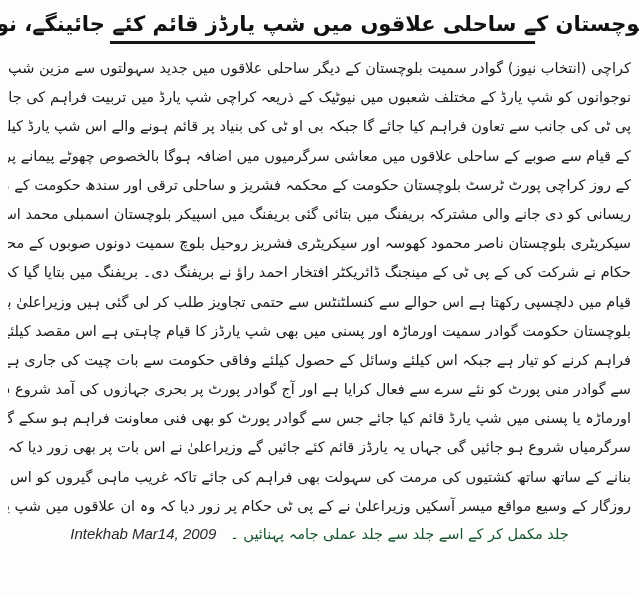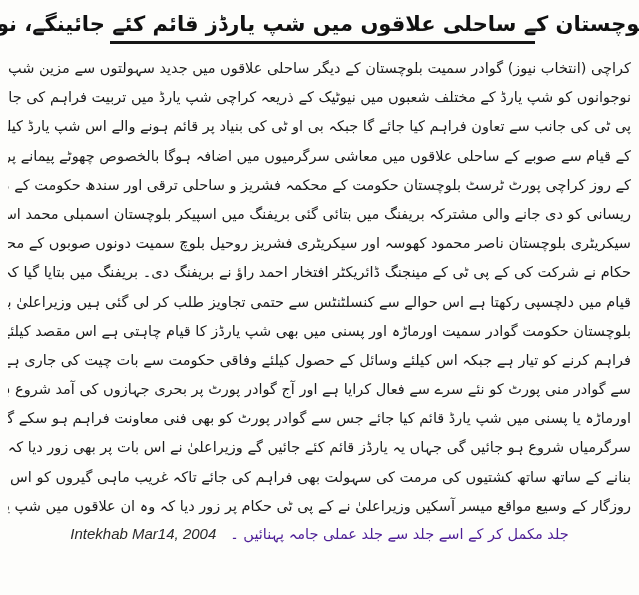--- a/index.html
+++ b/index.html
@@ -63,21 +63,21 @@
   .source-caption {
     font-family: "Liberation Sans", sans-serif;
     font-style: italic;
     font-size: 15px;
     color: #2a2a2a;
     white-space: nowrap;
   }
   .closing-line {
     direction: rtl;
     font-size: 14.5px;
-    color: #4c1d95;
+    color: #14532d;
     white-space: nowrap;
     text-align: right;
   }
 </style>
 </head>
 <body>
 
 <div class="page">
 
   <div class="headline">بلوچستان کے ساحلی علاقوں میں شپ یارڈز قائم کئے جائینگے، نواز ریسانی</div>
@@ -97,17 +97,17 @@
     <div class="body-line">بلوچستان حکومت گوادر سمیت اورماڑہ اور پسنی میں بھی شپ یارڈز کا قیام چاہتی ہے اس مقصد کیلئے صوبائی حکومت اراضی سمیت دیگر حوالوں سے معاونت</div>
     <div class="body-line">فراہم کرنے کو تیار ہے جبکہ اس کیلئے وسائل کے حصول کیلئے وفاقی حکومت سے بات چیت کی جاری ہے وزیراعلیٰ نے کہا کہ ہماری حکومت نے انتھک محنت</div>
     <div class="body-line">سے گوادر منی پورٹ کو نئے سرے سے فعال کرایا ہے اور آج گوادر پورٹ پر بحری جہازوں کی آمد شروع ہو چکی ہے اس لئے ہماری حکومت کی تجویز ہے کہ</div>
     <div class="body-line">اورماڑہ یا پسنی میں شپ یارڈ قائم کیا جائے جس سے گوادر پورٹ کو بھی فنی معاونت فراہم ہو سکے گی اور شپ یارڈ کے قیام سے ان علاقوں میں بھی تجارتی</div>
     <div class="body-line">سرگرمیاں شروع ہو جائیں گی جہاں یہ یارڈز قائم کئے جائیں گے وزیراعلیٰ نے اس بات پر بھی زور دیا کہ ساحلی علاقوں میں بحری جہازوں بڑی کشتیوں کو</div>
     <div class="body-line">بنانے کے ساتھ ساتھ کشتیوں کی مرمت کی سہولت بھی فراہم کی جائے تاکہ غریب ماہی گیروں کو اس سہولت کا براہ راست فائدہ پہنچ سکے اور مقامی افراد کو</div>
     <div class="body-line">روزگار کے وسیع مواقع میسر آسکیں وزیراعلیٰ نے کے پی ٹی حکام پر زور دیا کہ وہ ان علاقوں میں شپ یارڈز کے قیام کیلئے ماہرین کے سروے و دیگر فنی امور کو</div>
   </div>
 
   <div class="footer-row">
-    <span class="source-caption">Intekhab Mar14, 2004</span>
+    <span class="source-caption">Intekhab Mar14, 2009</span>
     <span class="closing-line">جلد مکمل کر کے اسے جلد سے جلد عملی جامہ پہنائیں ۔</span>
   </div>
 
 </div>
 
 </body></html>

